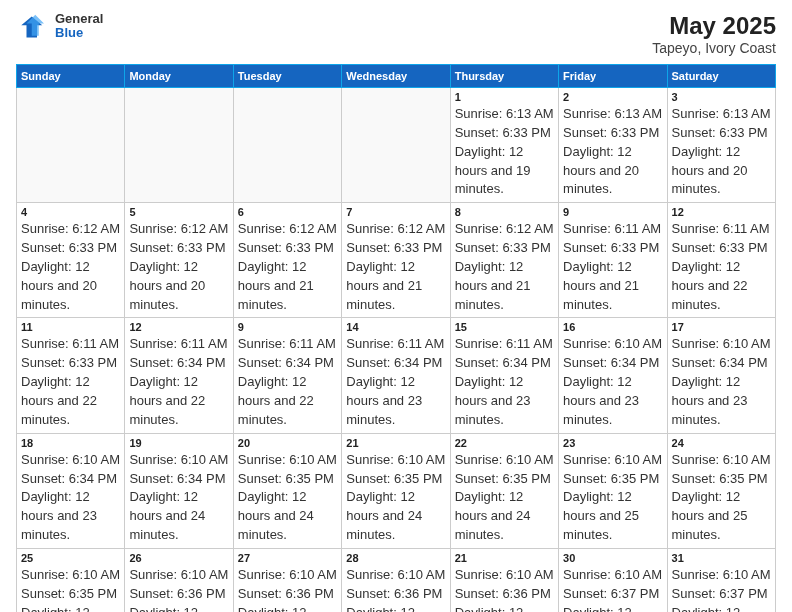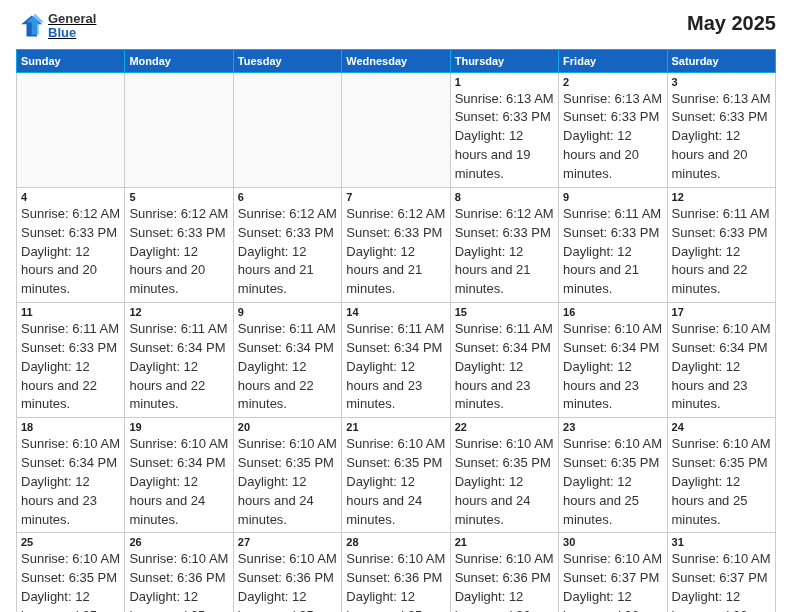--- a/index.html
+++ b/index.html
@@ -18,43 +18,42 @@
       flex-direction: column;
     }
     .header {
       display: flex;
       justify-content: space-between;
       align-items: flex-start;
       margin-bottom: 8px;
     }
     .logo {
       display: flex;
-      align-items: center;
-      gap: 4px;
-      text-decoration: underline;
+      align-items: flex-end;
+      gap: 11px;
     }
     .logo-text {
       display: flex;
       flex-direction: column;
       font-size: 13px;
       font-weight: bold;
       line-height: 1.1;
       color: #1a1a2e;
     }
     .logo-text span:first-child { color: #333; }
     .logo-text span:last-child { color: #1565c0; }
     .logo-icon {
       width: 28px;
       height: 28px;
     }
     .title-block {
       text-align: right;
     }
     .title-block h1 {
-      font-size: 20px;
+      font-size: 24px;
       color: #222;
       font-weight: bold;
     }
     .title-block h2 {
       font-size: 14px;
       color: #444;
       font-weight: normal;
     }
     .calendar {
       flex: 1;
@@ -107,20 +106,21 @@
         <polygon points="18,4 30,14 24,14 24,28 12,28 12,14 6,14" fill="#1565c0"></polygon>
         <polygon points="22,2 32,12 26,12 26,26 18,26 18,12 12,12" fill="#42a5f5" opacity="0.7"></polygon>
       </svg>
       <div class="logo-text">
         <span>General</span>
         <span>Blue</span>
       </div>
     </div>
     <div class="title-block">
       <h1>May 2025</h1>
+      <h2>Tapeyo, Ivory Coast</h2>
     </div>
   </div>
 
   <table class="calendar">
     <thead>
       <tr>
       <th>Sunday</th>
           <th>Monday</th>
           <th>Tuesday</th>
           <th>Wednesday</th>

